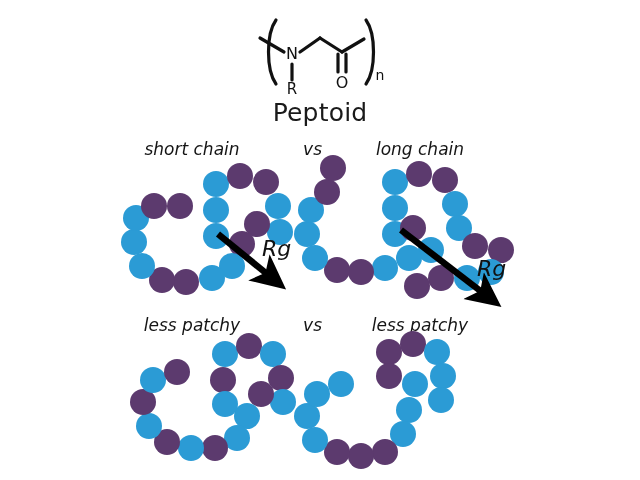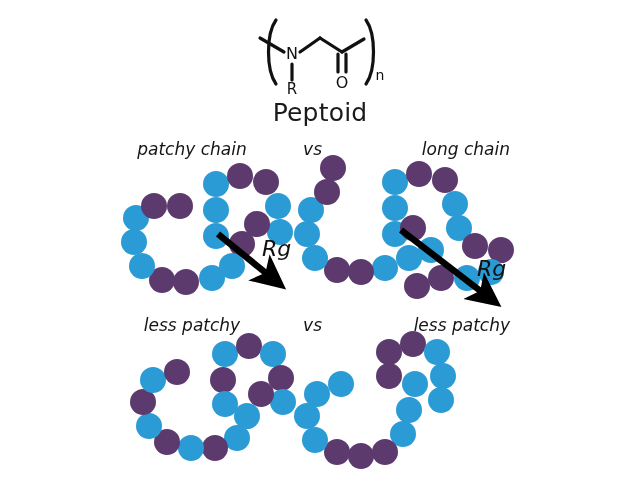--- a/index.html
+++ b/index.html
@@ -55,21 +55,21 @@
     position: absolute;
     font-family: "DejaVu Sans", sans-serif;
     font-style: italic;
     font-size: 17px;
     color: #151515;
     white-space: nowrap;
     line-height: 24px;
   }
   .cap.left-cap  { left: 112px; width: 160px; text-align: center; }
   .cap.vs-cap    { left: 274px; width: 48px;  text-align: right; }
-  .cap.right-cap { left: 330px; width: 180px; text-align: right; }
+  .cap.right-cap { left: 330px; width: 180px; text-align: center; }
 
   .row1-caption { top: 137px; }
   .row2-caption { top: 313px; padding-left: 18px; }
 
   
   .mol {
     position: absolute;
   }
   .mol svg { display: block; overflow: visible; }
 
@@ -118,21 +118,21 @@
       </g>
       <text x="52" y="45" text-anchor="middle" font-family="DejaVu Sans, sans-serif" font-size="16" fill="#111111">N</text>
       <text x="102" y="74" text-anchor="middle" font-family="DejaVu Sans, sans-serif" font-size="16" fill="#111111">O</text>
       <text x="52" y="80" text-anchor="middle" font-family="DejaVu Sans, sans-serif" font-size="15" fill="#111111">R</text>
       <text x="140" y="66" text-anchor="middle" font-family="DejaVu Sans, sans-serif" font-size="14" fill="#111111">n</text>
     </svg>
     <div class="polymer-name">Peptoid</div>
   </div>
 
   <div class="caption-row row1-caption">
-    <div class="cap left-cap">patchy chain</div>
+    <div class="cap left-cap">short chain</div>
     <div class="cap vs-cap">vs</div>
     <div class="cap right-cap">long chain</div>
   </div>
 
   <div class="mol mol-short">
     <svg width="200" height="140" viewBox="0 0 200 140">
       <defs>
         <marker id="ah1" markerWidth="6" markerHeight="6" refX="2.6" refY="3" orient="auto" markerUnits="strokeWidth">
           <path d="M0,0.4 L5.4,3 L0,5.6 L1.3,3 Z" fill="#000000"></path>
         </marker>

